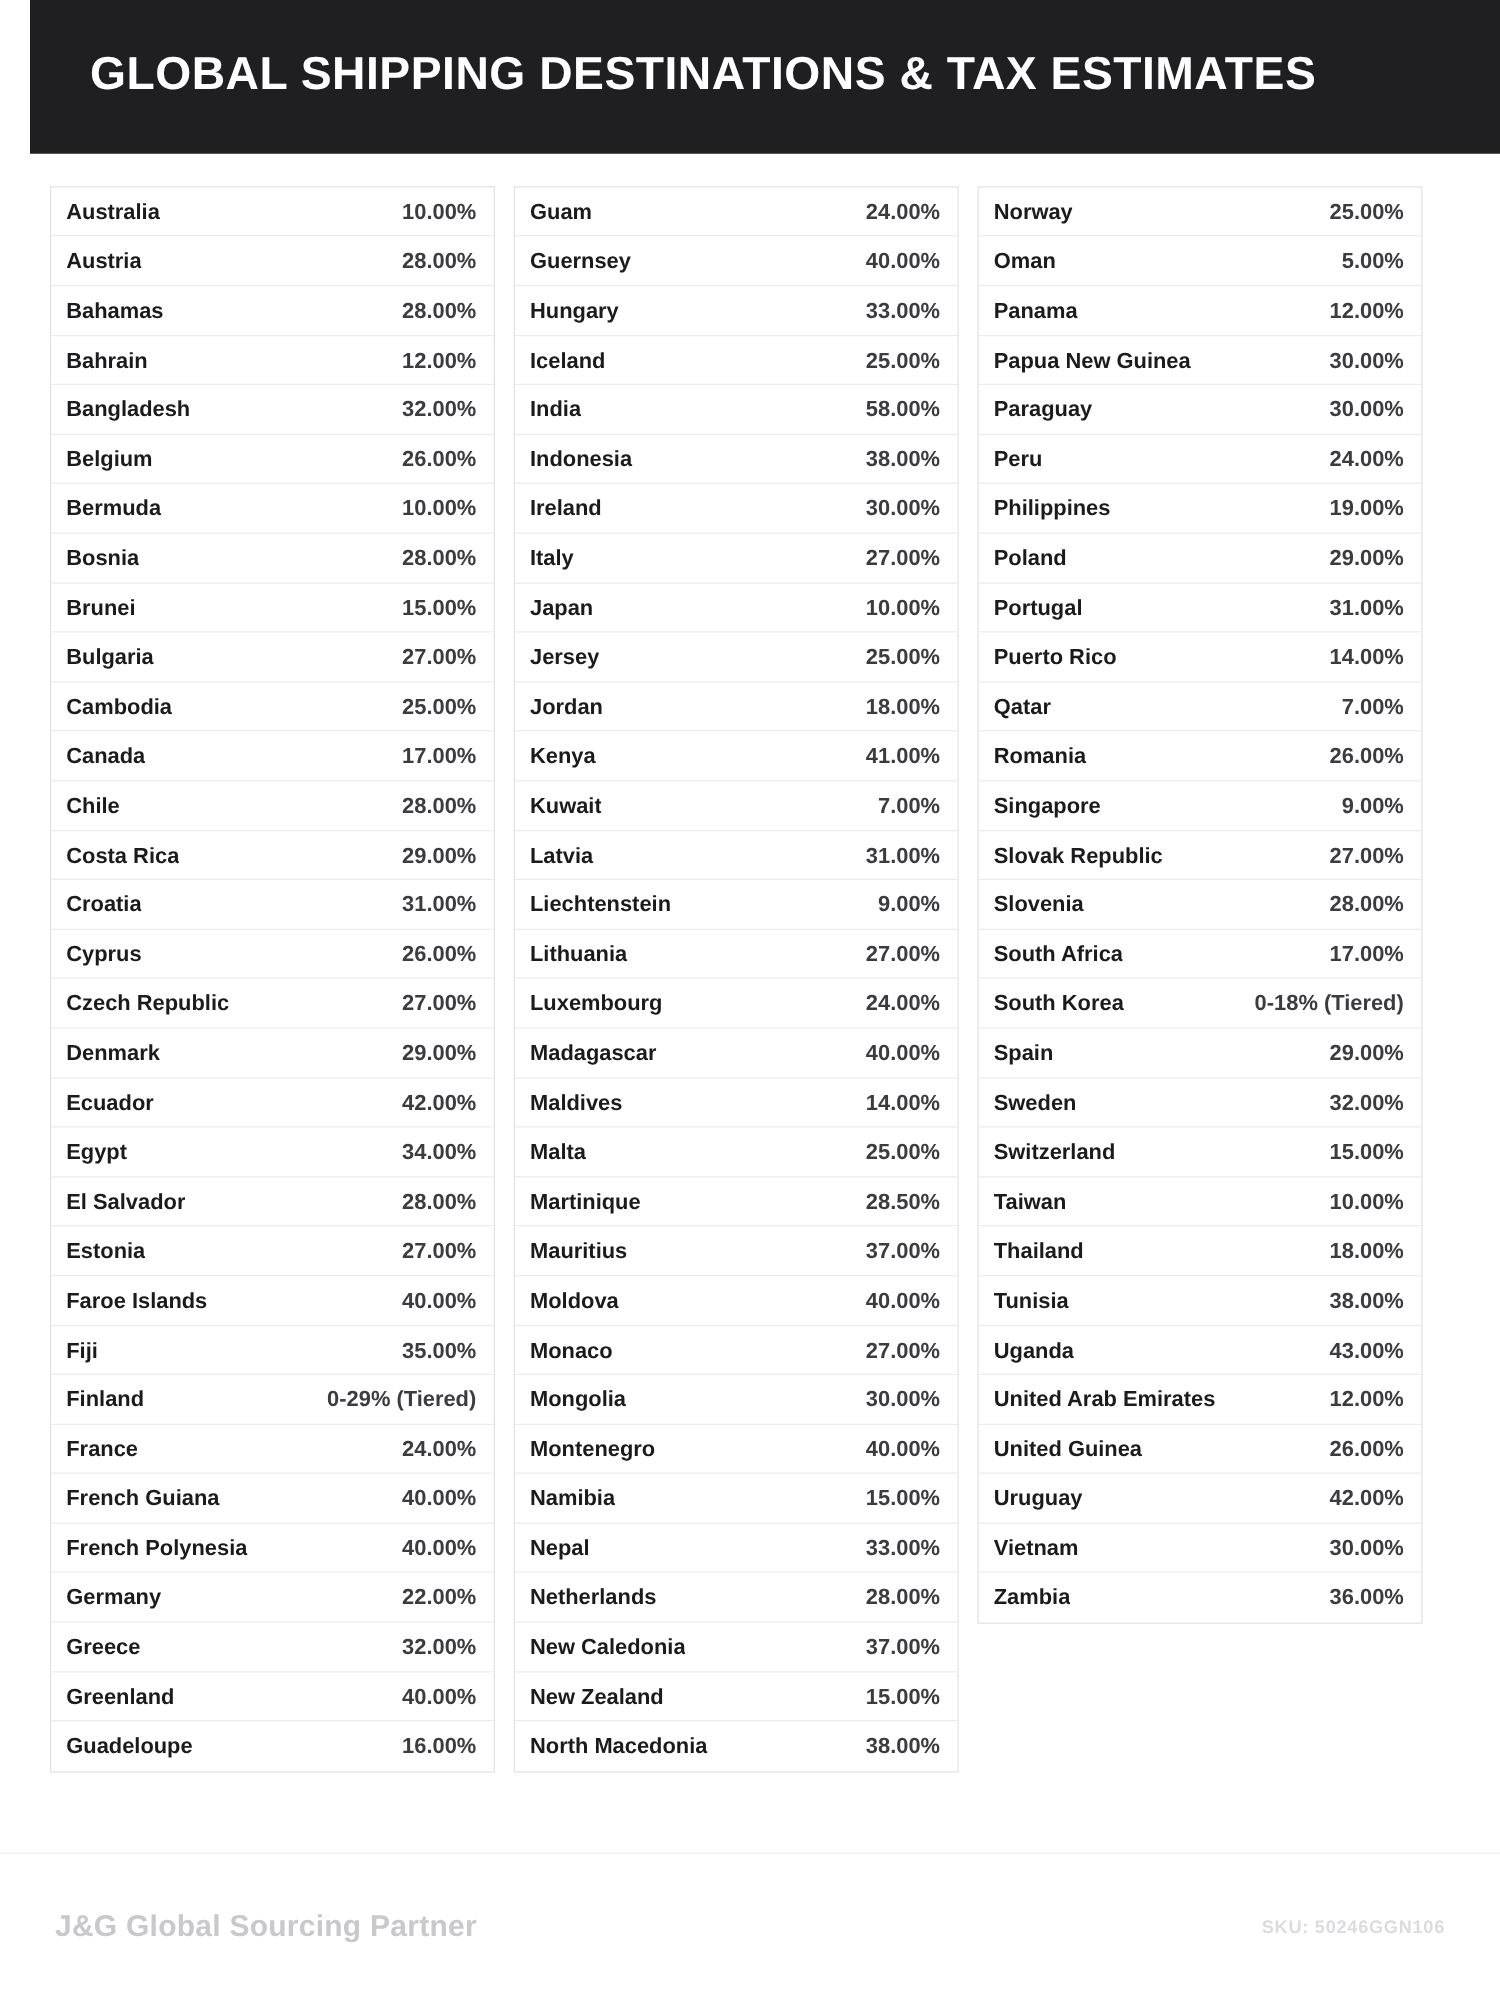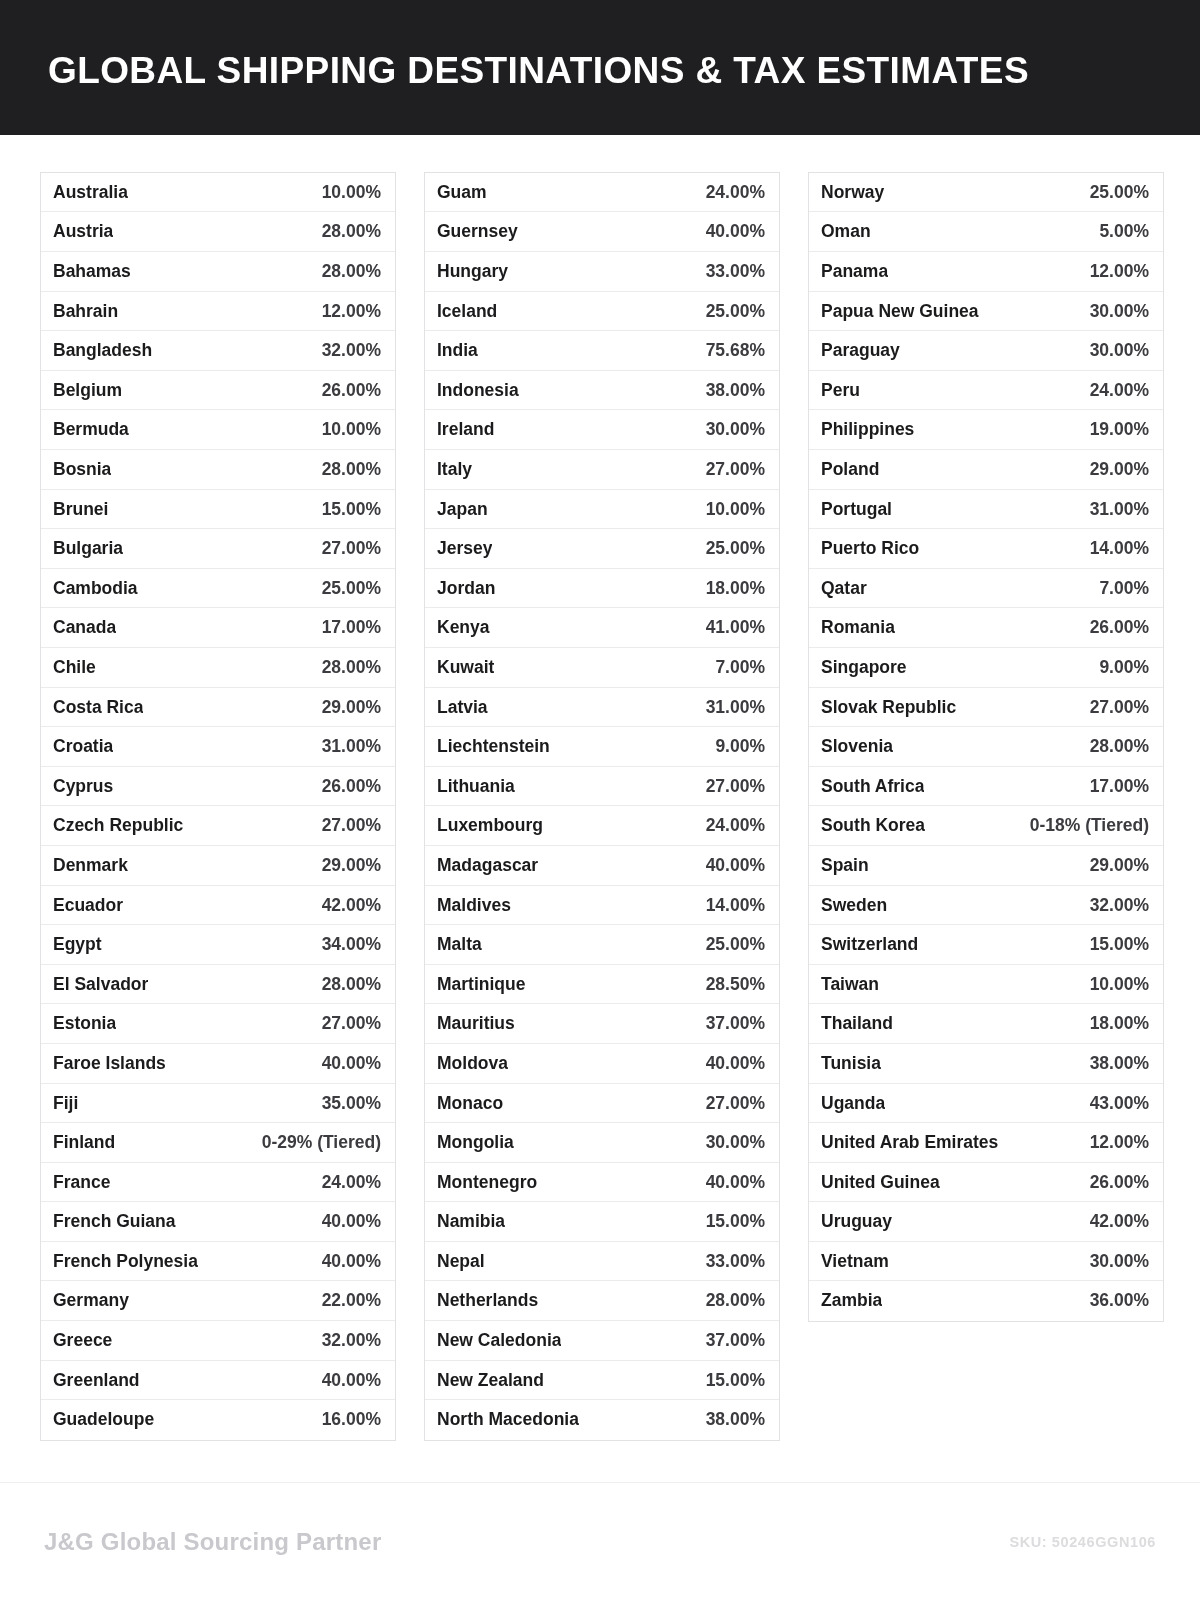--- a/index.html
+++ b/index.html
@@ -16,44 +16,45 @@
   }
   .page {
     position: relative;
     width: 1200px;
     height: 1600px;
     box-sizing: border-box;
   }
   
   .header {
     background: #1f1f22;
-    padding: 52px 48px 30px 48px;
+    padding: 40px 48px 30px 48px;
     box-sizing: border-box;
+    margin-left: 24px;
   }
   .header-title {
     font-size: 37px;
     font-weight: bold;
     letter-spacing: 0.4px;
     color: #ffffff;
     line-height: 1.05;
     margin: 0 0 14px 0;
     white-space: nowrap;
   }
   .header-subtitle {
     font-size: 20px;
     font-weight: bold;
     color: #b8b8bb;
     margin: 0;
     line-height: 1.2;
   }
   
   .columns {
     display: flex;
-    gap: 28px;
-    padding: 37px 40px 0 40px;
+    gap: 15px;
+    padding: 26px 40px 0 40px;
     box-sizing: border-box;
     align-items: flex-start;
   }
   .column {
     flex: 0 0 356px;
     width: 356px;
     border: 1px solid #e2e2e4;
     box-sizing: border-box;
     background: #fff;
   }
@@ -263,21 +264,21 @@
         <div class="row">
           <span class="name">Hungary</span>
           <span class="rate">33.00%</span>
         </div>
         <div class="row">
           <span class="name">Iceland</span>
           <span class="rate">25.00%</span>
         </div>
         <div class="row">
           <span class="name">India</span>
-          <span class="rate">75.68%</span>
+          <span class="rate">58.00%</span>
         </div>
         <div class="row">
           <span class="name">Indonesia</span>
           <span class="rate">38.00%</span>
         </div>
         <div class="row">
           <span class="name">Ireland</span>
           <span class="rate">30.00%</span>
         </div>
         <div class="row">

